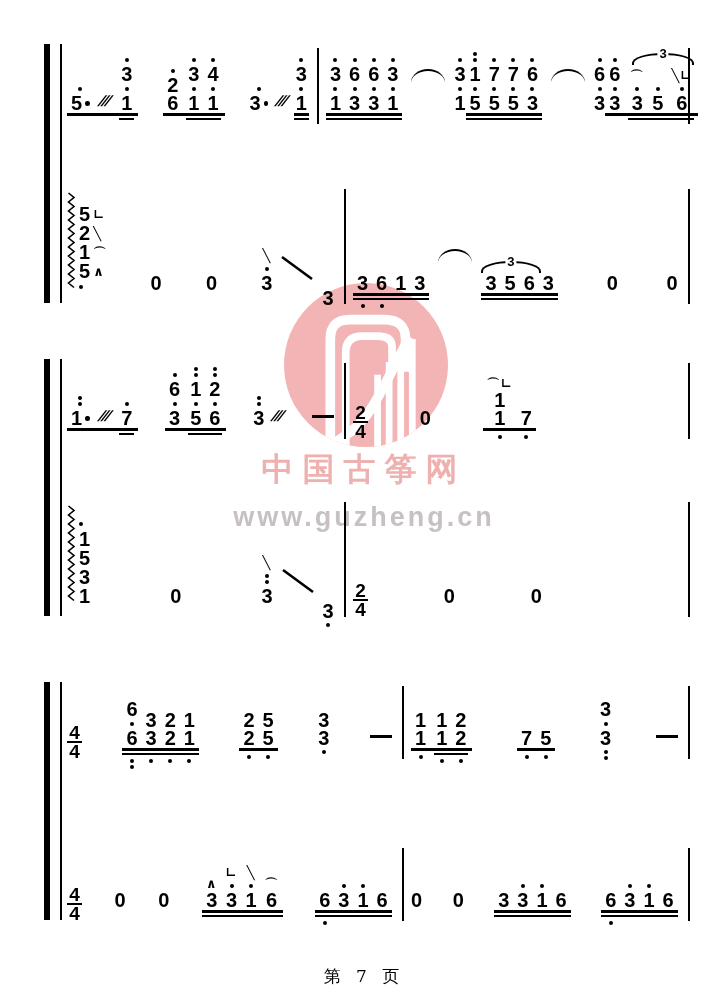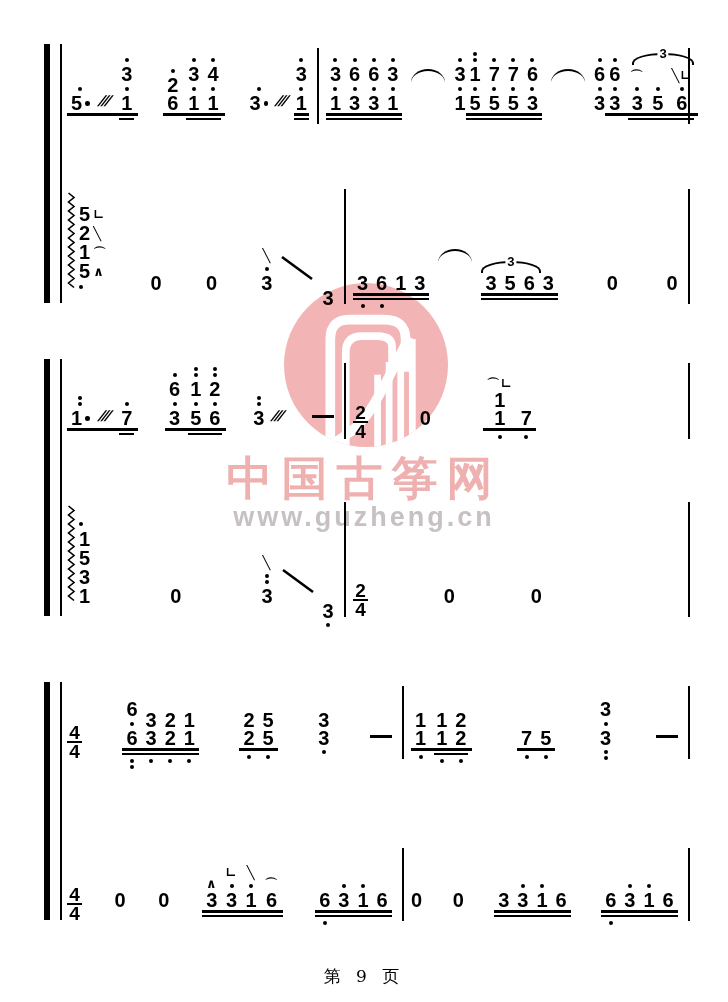--- a/index.html
+++ b/index.html
@@ -2,21 +2,21 @@
 <html><head>
 <meta charset="utf-8">
 <style>
   html,body{margin:0;padding:0;background:#e8e8e8;}
   .sheet{position:relative;width:728px;height:1002px;background:#fff;margin:0 auto;
          font-family:"Liberation Sans",sans-serif;color:#000;overflow:hidden;}
   
   .wm{position:absolute;inset:0;z-index:1;}
   .wm-logo{position:absolute;left:284px;top:283px;}
   .wm-title{position:absolute;left:0;right:0;top:448px;text-align:center;
-            font-size:46px;font-weight:bold;letter-spacing:9px;}
+            font-size:32px;font-weight:bold;letter-spacing:9px;}
   .wm-url{position:absolute;left:0;right:0;top:502px;text-align:center;
           font-size:27px;font-weight:bold;letter-spacing:3px;}
   
   .music{position:absolute;inset:0;z-index:2;padding:50px 38px 0 44px;}
   .sys{position:relative;padding-left:16px;}
   .sys1{margin-bottom:74px;} .sys2{margin-bottom:84px;}
   .sys1 .line+.line{margin-top:80px;}
   .sys2 .line+.line{margin-top:78px;}
   .sys3 .line+.line{margin-top:104px;}
   .bracket{position:absolute;left:0;top:-6px;bottom:-12px;width:10px;
@@ -1220,15 +1220,15 @@
                 </div>
               </div>
             </div>
           </div>
           <div class="bar"></div>
         </div>
       </div>
     </div>
 
   <div class="footer">
-    <span>第 9 页</span>
+    <span>第 7 页</span>
   </div>
 </div>
 
 </body></html>

